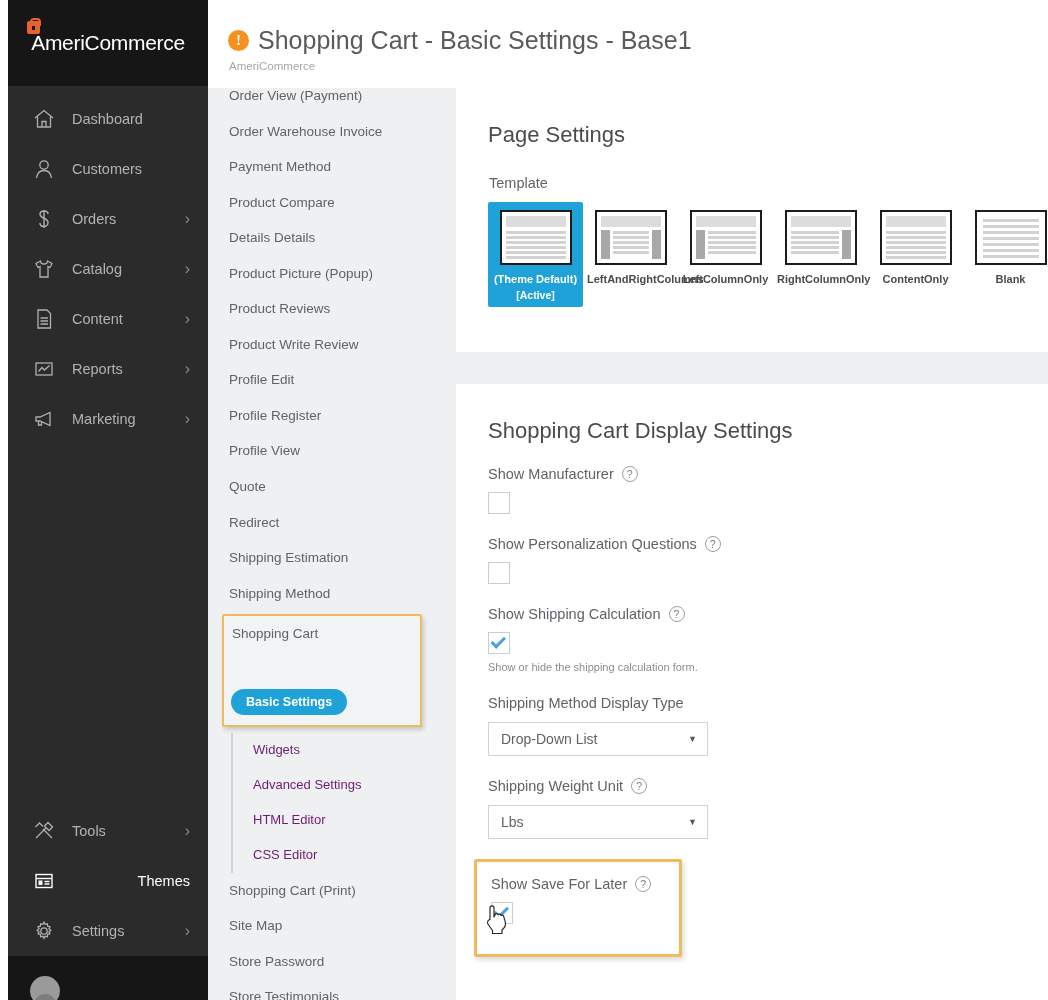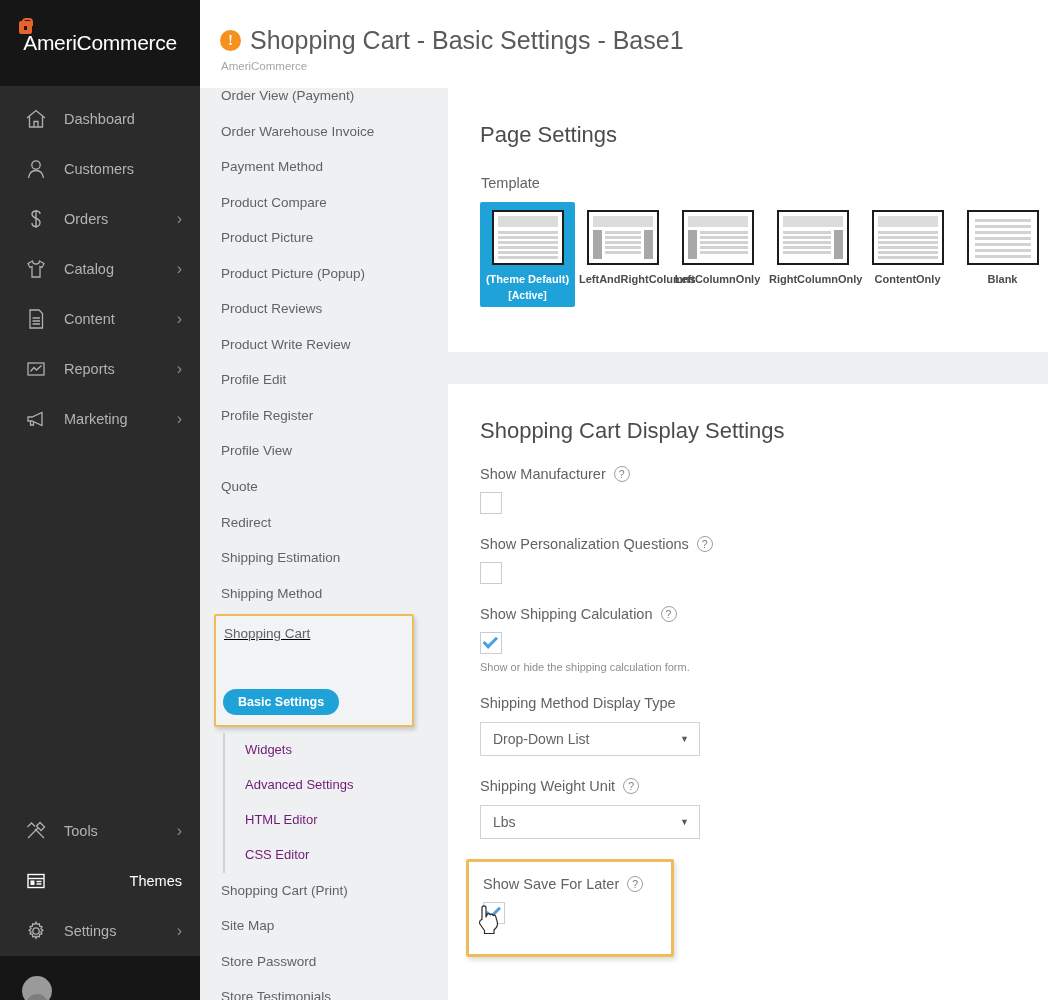--- a/index.html
+++ b/index.html
@@ -2,21 +2,21 @@
 <html><head>
 <meta charset="utf-8">
 <style>
   * { box-sizing: border-box; margin: 0; padding: 0; }
   html, body {
     width: 1048px; height: 1000px;
     font-family: "Liberation Sans", sans-serif;
     background: #ffffff;
     overflow: hidden;
   }
-  .app { position: relative; width: 1048px; height: 900px; display: flex; }
+  .app { position: relative; width: 1048px; height: 900px; display: flex; padding-left: 8px; }
 
   
   .sidebar {
     width: 200px; height: 1000px;
     background: #2b2b2b;
     display: flex; flex-direction: column;
     flex: 0 0 200px;
     position: relative;
   }
   .brand {
@@ -112,21 +112,20 @@
     font-size: 13.5px; color: #5f6367; line-height: 1.3;
     padding: 9px 14px 9px 0; cursor: pointer;
   }
   .subnav-item.sub-link { color: #701a75; padding-left: 12px; font-size: 13px; }
 
   .cart-group {
     border: 2px solid #f0bb5b; background: #f2f3f5;
     border-radius: 2px; margin: 3px 10px 0 -7px; padding: 8px 0 10px 7px;
     box-shadow: 2px 3px 4px rgba(0,0,0,0.16);
     position: relative;
-    text-decoration: underline;
   }
   .cart-group-title { font-size: 13.5px; color: #5f6367; padding: 2px 0 8px 1px; }
   .pill {
     display: inline-block; background: #1fa2d8; color: #ffffff;
     font-size: 12.5px; font-weight: bold; border-radius: 14px;
     padding: 6px 15px; cursor: pointer; margin-top: 40px;
   }
   .sub-links { border-left: 2px solid #cfd3d8; margin-left: 2px; padding-left: 8px; margin-top: 6px; }
 
   
@@ -359,21 +358,21 @@
 
     <div class="body-row">
 
       <div class="subnav">
         <div class="subnav-inner">
 
           <div class="subnav-item">Order View (Payment)</div>
           <div class="subnav-item">Order Warehouse Invoice</div>
           <div class="subnav-item">Payment Method</div>
           <div class="subnav-item">Product Compare</div>
-          <div class="subnav-item">Product Picture</div>
+          <div class="subnav-item">Details Details</div>
           <div class="subnav-item">Product Picture (Popup)</div>
           <div class="subnav-item">Product Reviews</div>
           <div class="subnav-item">Product Write Review</div>
           <div class="subnav-item">Profile Edit</div>
           <div class="subnav-item">Profile Register</div>
           <div class="subnav-item">Profile View</div>
           <div class="subnav-item">Quote</div>
           <div class="subnav-item">Redirect</div>
           <div class="subnav-item">Shipping Estimation</div>
           <div class="subnav-item">Shipping Method</div>

